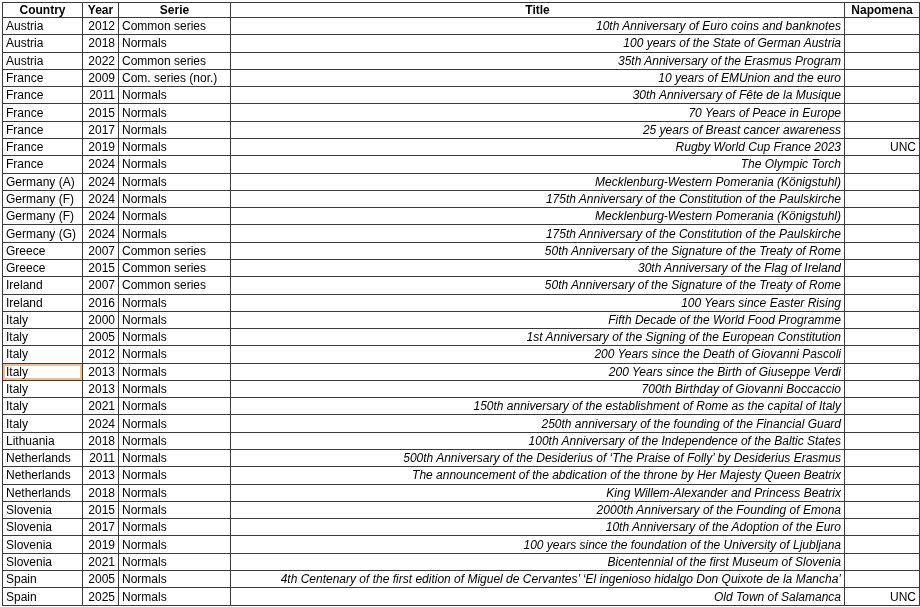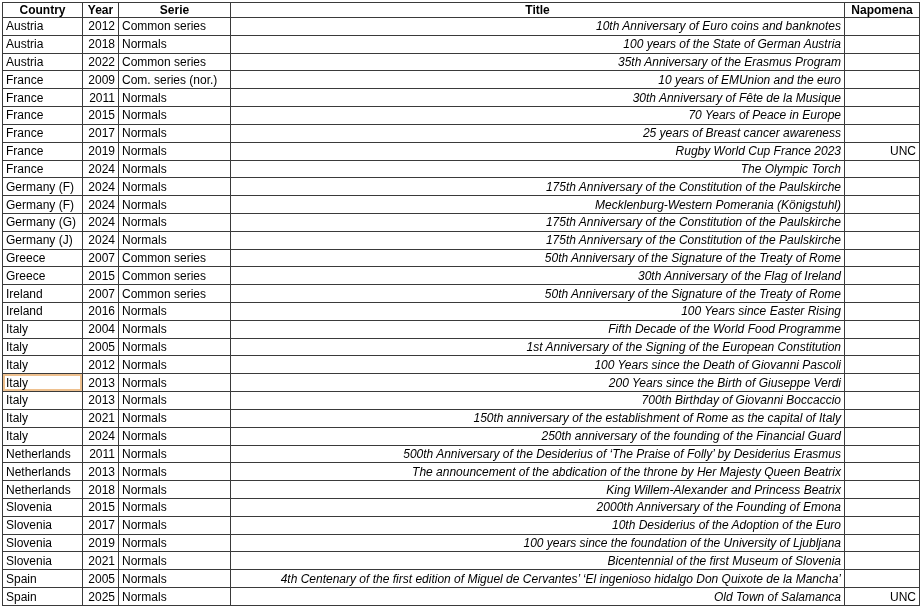--- a/index.html
+++ b/index.html
@@ -127,42 +127,42 @@
           <td class="col-napomena">UNC</td>
         </tr>
         <tr>
           <td class="col-country">France</td>
           <td class="col-year">2024</td>
           <td class="col-serie">Normals</td>
           <td class="col-title">The Olympic Torch</td>
           <td class="col-napomena"></td>
         </tr>
         <tr>
+          <td class="col-country">Germany (A)</td>
+          <td class="col-year">2024</td>
+          <td class="col-serie">Normals</td>
+          <td class="col-title">Mecklenburg-Western Pomerania (Königstuhl)</td>
+          <td class="col-napomena"></td>
+        </tr>
+        <tr>
           <td class="col-country">Germany (F)</td>
           <td class="col-year">2024</td>
           <td class="col-serie">Normals</td>
           <td class="col-title">175th Anniversary of the Constitution of the Paulskirche</td>
           <td class="col-napomena"></td>
         </tr>
         <tr>
           <td class="col-country">Germany (F)</td>
           <td class="col-year">2024</td>
           <td class="col-serie">Normals</td>
           <td class="col-title">Mecklenburg-Western Pomerania (Königstuhl)</td>
           <td class="col-napomena"></td>
         </tr>
         <tr>
           <td class="col-country">Germany (G)</td>
-          <td class="col-year">2024</td>
-          <td class="col-serie">Normals</td>
-          <td class="col-title">175th Anniversary of the Constitution of the Paulskirche</td>
-          <td class="col-napomena"></td>
-        </tr>
-        <tr>
-          <td class="col-country">Germany (J)</td>
           <td class="col-year">2024</td>
           <td class="col-serie">Normals</td>
           <td class="col-title">175th Anniversary of the Constitution of the Paulskirche</td>
           <td class="col-napomena"></td>
         </tr>
         <tr>
           <td class="col-country">Greece</td>
           <td class="col-year">2007</td>
           <td class="col-serie">Common series</td>
           <td class="col-title">50th Anniversary of the Signature of the Treaty of Rome</td>
@@ -184,37 +184,37 @@
         </tr>
         <tr>
           <td class="col-country">Ireland</td>
           <td class="col-year">2016</td>
           <td class="col-serie">Normals</td>
           <td class="col-title">100 Years since Easter Rising</td>
           <td class="col-napomena"></td>
         </tr>
         <tr>
           <td class="col-country">Italy</td>
-          <td class="col-year">2004</td>
+          <td class="col-year">2000</td>
           <td class="col-serie">Normals</td>
           <td class="col-title">Fifth Decade of the World Food Programme</td>
           <td class="col-napomena"></td>
         </tr>
         <tr>
           <td class="col-country">Italy</td>
           <td class="col-year">2005</td>
           <td class="col-serie">Normals</td>
           <td class="col-title">1st Anniversary of the Signing of the European Constitution</td>
           <td class="col-napomena"></td>
         </tr>
         <tr>
           <td class="col-country">Italy</td>
           <td class="col-year">2012</td>
           <td class="col-serie">Normals</td>
-          <td class="col-title">100 Years since the Death of Giovanni Pascoli</td>
+          <td class="col-title">200 Years since the Death of Giovanni Pascoli</td>
           <td class="col-napomena"></td>
         </tr>
         <tr>
           <td class="col-country" style="box-shadow: rgb(238, 192, 142) 0px 0px 0px 2px inset;">Italy</td>
           <td class="col-year">2013</td>
           <td class="col-serie">Normals</td>
           <td class="col-title">200 Years since the Birth of Giuseppe Verdi</td>
           <td class="col-napomena"></td>
         </tr>
         <tr>
@@ -232,20 +232,27 @@
           <td class="col-napomena"></td>
         </tr>
         <tr>
           <td class="col-country">Italy</td>
           <td class="col-year">2024</td>
           <td class="col-serie">Normals</td>
           <td class="col-title">250th anniversary of the founding of the Financial Guard</td>
           <td class="col-napomena"></td>
         </tr>
         <tr>
+          <td class="col-country">Lithuania</td>
+          <td class="col-year">2018</td>
+          <td class="col-serie">Normals</td>
+          <td class="col-title">100th Anniversary of the Independence of the Baltic States</td>
+          <td class="col-napomena"></td>
+        </tr>
+        <tr>
           <td class="col-country">Netherlands</td>
           <td class="col-year">2011</td>
           <td class="col-serie">Normals</td>
           <td class="col-title">500th Anniversary of the Desiderius of ‘The Praise of Folly’ by Desiderius Erasmus</td>
           <td class="col-napomena"></td>
         </tr>
         <tr>
           <td class="col-country">Netherlands</td>
           <td class="col-year">2013</td>
           <td class="col-serie">Normals</td>
@@ -263,21 +270,21 @@
           <td class="col-country">Slovenia</td>
           <td class="col-year">2015</td>
           <td class="col-serie">Normals</td>
           <td class="col-title">2000th Anniversary of the Founding of Emona</td>
           <td class="col-napomena"></td>
         </tr>
         <tr>
           <td class="col-country">Slovenia</td>
           <td class="col-year">2017</td>
           <td class="col-serie">Normals</td>
-          <td class="col-title">10th Desiderius of the Adoption of the Euro</td>
+          <td class="col-title">10th Anniversary of the Adoption of the Euro</td>
           <td class="col-napomena"></td>
         </tr>
         <tr>
           <td class="col-country">Slovenia</td>
           <td class="col-year">2019</td>
           <td class="col-serie">Normals</td>
           <td class="col-title">100 years since the foundation of the University of Ljubljana</td>
           <td class="col-napomena"></td>
         </tr>
         <tr>

